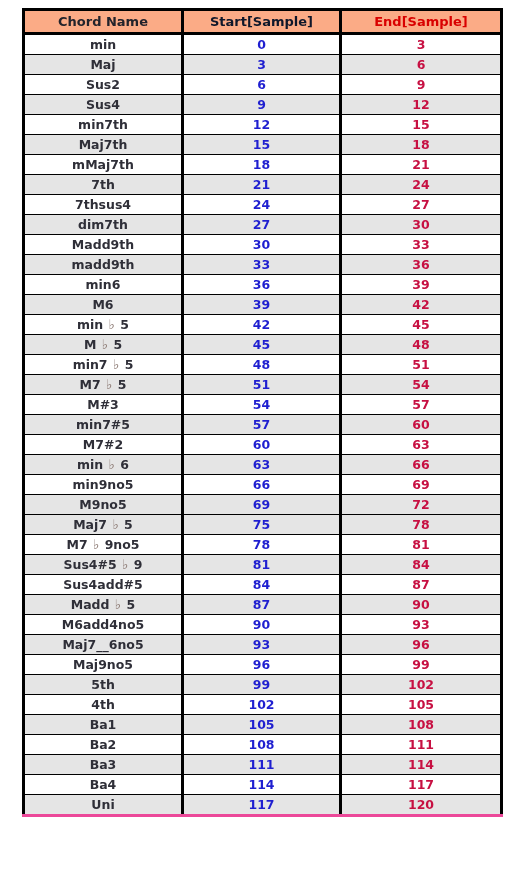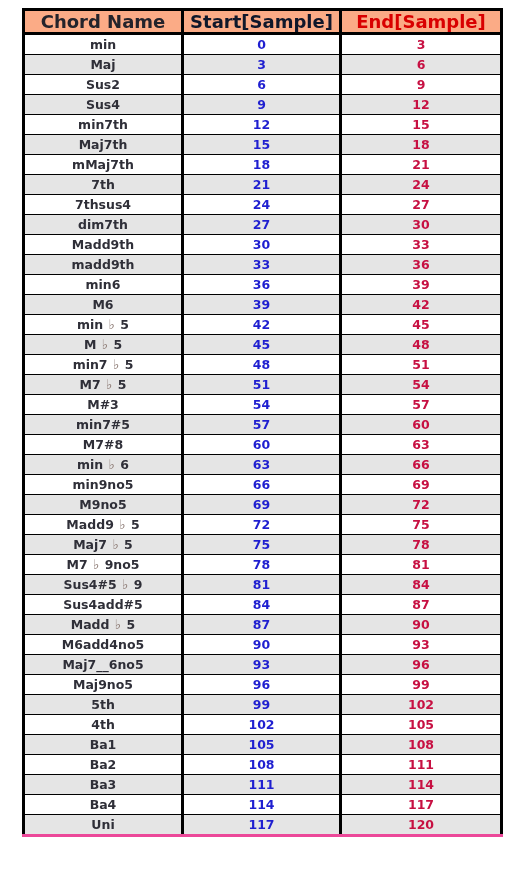--- a/index.html
+++ b/index.html
@@ -50,21 +50,21 @@
     font-weight: bold;
     white-space: nowrap;
     overflow: hidden;
   }
   table.chord-table thead th {
     background: #fbab86;
     height: 21px;
     line-height: 21px;
     border-top: 3px solid #000000;
     border-bottom: 3px solid #000000;
-    font-size: 18px;
+    font-size: 13px;
   }
   th.h-name  { color: #23232b; }
   th.h-start { color: #0f172a; }
   th.h-end   { color: #d90000; margin-left: 8px; }
 
   tbody tr.row-odd  td { background: #ffffff; }
   tbody tr.row-even td { background: #e5e5e5; }
 
   tbody tr:last-child td { border-bottom: 3px solid #ec4899; }
 
@@ -193,43 +193,38 @@
             <td class="c-name">M#3</td>
             <td class="c-start">54</td>
             <td class="c-end">57</td>
           </tr>
           <tr class="row-even">
             <td class="c-name">min7#5</td>
             <td class="c-start">57</td>
             <td class="c-end">60</td>
           </tr>
           <tr class="row-odd">
-            <td class="c-name">M7#8</td>
+            <td class="c-name">M7#2</td>
             <td class="c-start">60</td>
             <td class="c-end">63</td>
           </tr>
           <tr class="row-even">
             <td class="c-name">min <span class="flat">♭</span> 6</td>
             <td class="c-start">63</td>
             <td class="c-end">66</td>
           </tr>
           <tr class="row-odd">
             <td class="c-name">min9no5</td>
             <td class="c-start">66</td>
             <td class="c-end">69</td>
           </tr>
           <tr class="row-even">
             <td class="c-name">M9no5</td>
             <td class="c-start">69</td>
             <td class="c-end">72</td>
-          </tr>
-          <tr class="row-odd">
-            <td class="c-name">Madd9 <span class="flat">♭</span> 5</td>
-            <td class="c-start">72</td>
-            <td class="c-end">75</td>
           </tr>
           <tr class="row-even">
             <td class="c-name">Maj7 <span class="flat">♭</span> 5</td>
             <td class="c-start">75</td>
             <td class="c-end">78</td>
           </tr>
           <tr class="row-odd">
             <td class="c-name">M7 <span class="flat">♭</span> 9no5</td>
             <td class="c-start">78</td>
             <td class="c-end">81</td>

